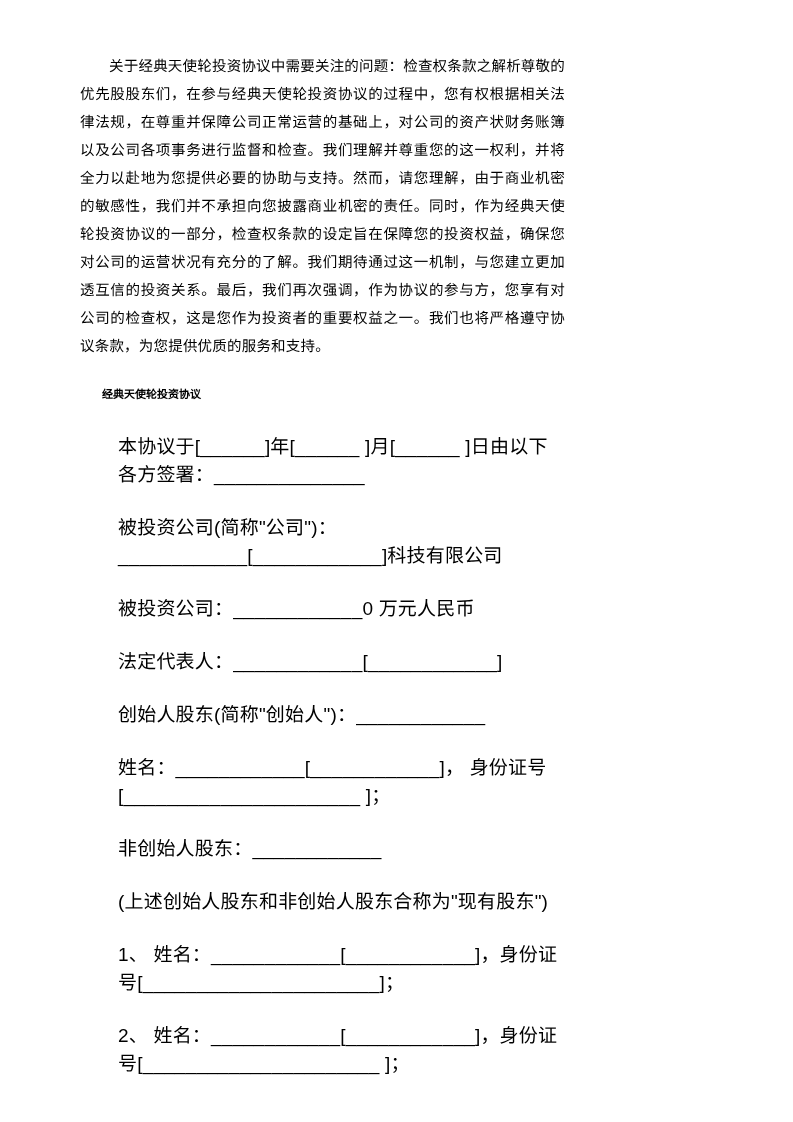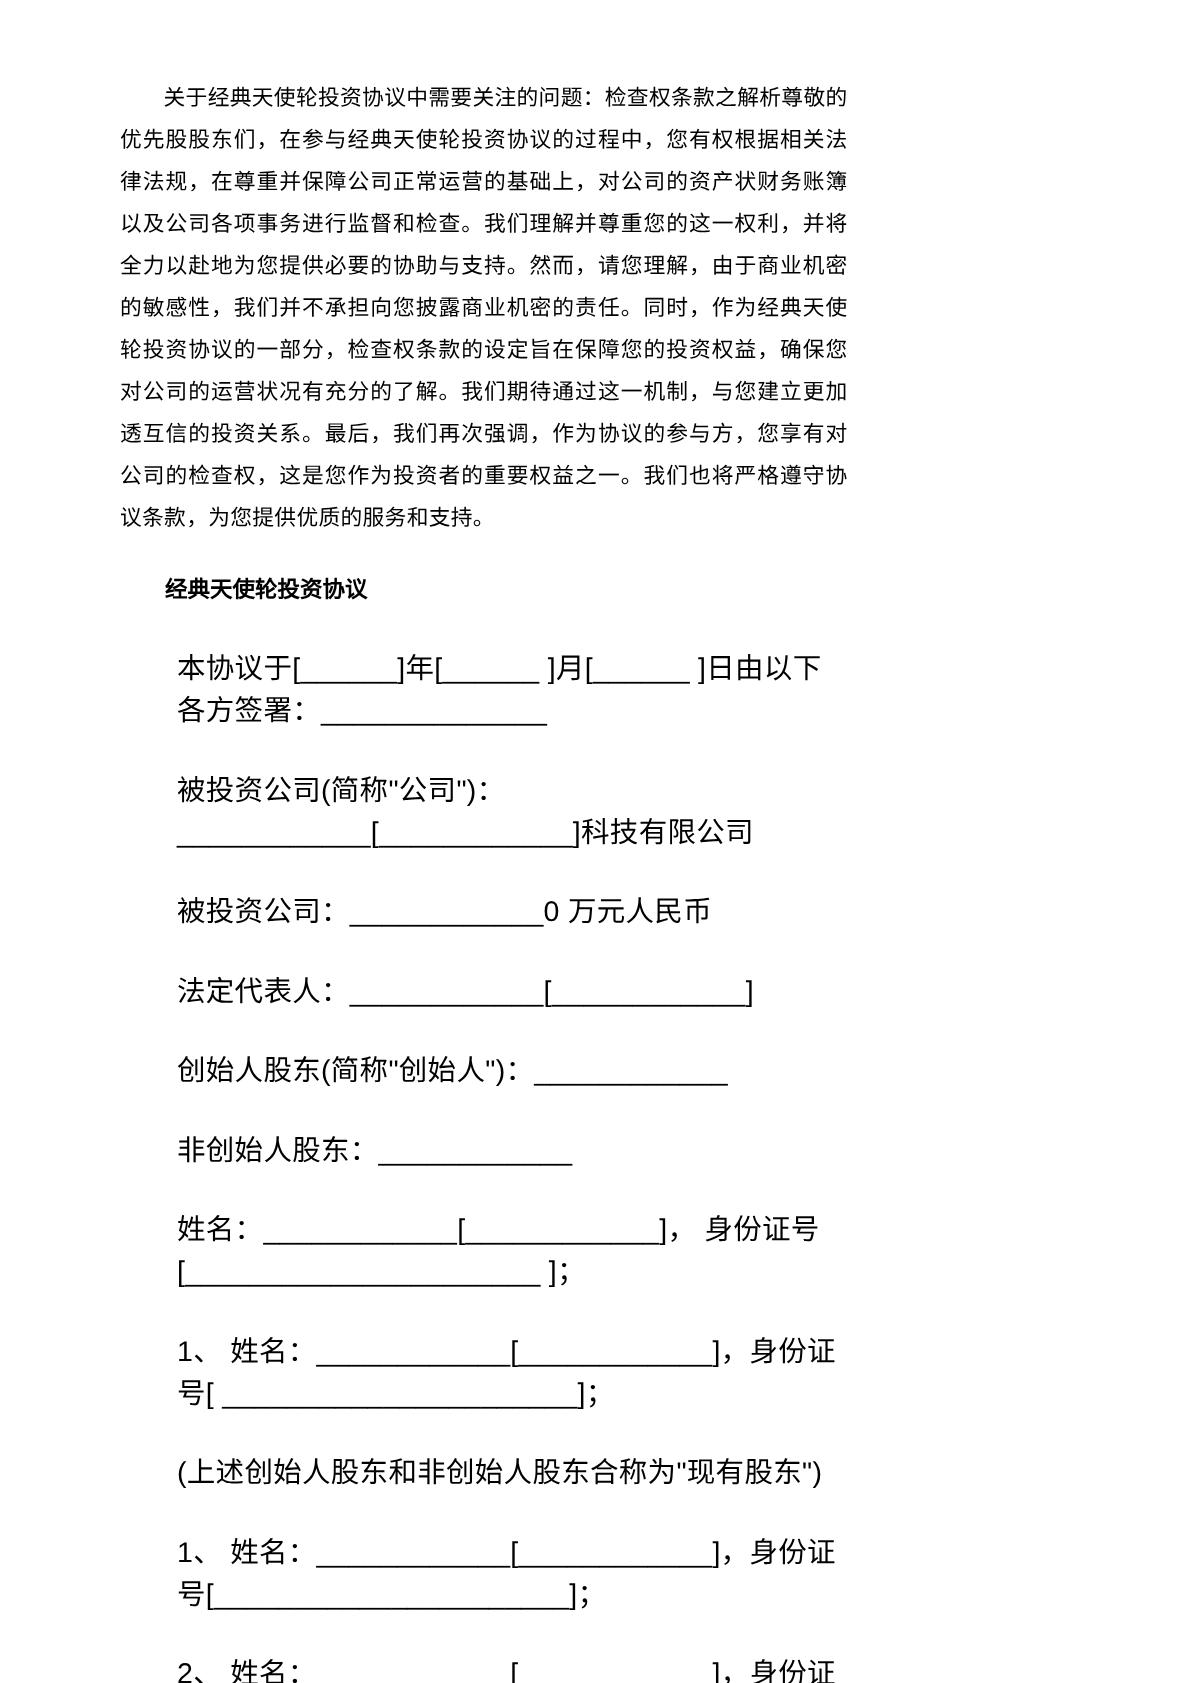--- a/index.html
+++ b/index.html
@@ -22,21 +22,21 @@
       margin: 0;
       font-size: 14.5px;
       line-height: 28px;
       text-align: justify;
       text-indent: 2em;
       letter-spacing: 0.2px;
     }
     .title {
       margin: 20px 0 0 0;
       padding-left: 2em;
-      font-size: 15px;
+      font-size: 11px;
       line-height: 28px;
       font-weight: 700;
     }
     .fline {
       margin: 25px 0 0 0;
       padding-left: 2em;
       font-size: 19px;
       line-height: 28px;
       letter-spacing: 0.2px;
     }
@@ -47,19 +47,18 @@
 <div class="page">
   <p class="intro">关于经典天使轮投资协议中需要关注的问题：检查权条款之解析尊敬的优先股股东们，在参与经典天使轮投资协议的过程中，您有权根据相关法律法规，在尊重并保障公司正常运营的基础上，对公司的资产状财务账簿以及公司各项事务进行监督和检查。我们理解并尊重您的这一权利，并将全力以赴地为您提供必要的协助与支持。然而，请您理解，由于商业机密的敏感性，我们并不承担向您披露商业机密的责任。同时，作为经典天使轮投资协议的一部分，检查权条款的设定旨在保障您的投资权益，确保您对公司的运营状况有充分的了解。我们期待通过这一机制，与您建立更加透互信的投资关系。最后，我们再次强调，作为协议的参与方，您享有对公司的检查权，这是您作为投资者的重要权益之一。我们也将严格遵守协议条款，为您提供优质的服务和支持。</p>
 
   <h1 class="title">经典天使轮投资协议</h1>
 
   <p class="fline">本协议于[______]年[______ ]月[______ ]日由以下各方签署：______________</p>
   <p class="fline">被投资公司(简称"公司")：____________[____________]科技有限公司</p>
   <p class="fline">被投资公司：____________0 万元人民币</p>
   <p class="fline">法定代表人：____________[____________]</p>
   <p class="fline">创始人股东(简称"创始人")：____________</p>
+  <p class="fline">姓名：____________[____________]， 身份证号[______________________ ]；</p>
   <p class="fline">非创始人股东：____________</p>
-  <p class="fline">姓名：____________[____________]， 身份证号[______________________ ]；</p>
-  <p class="fline">1、 姓名：____________[____________]，身份证号[ ______________________]；</p>
   <p class="fline">(上述创始人股东和非创始人股东合称为"现有股东")</p>
   <p class="fline">1、 姓名：____________[____________]，身份证号[______________________]；</p>
   <p class="fline">2、 姓名：____________[____________]，身份证号[______________________ ]；</p>
 </div>
 
 </body></html>

